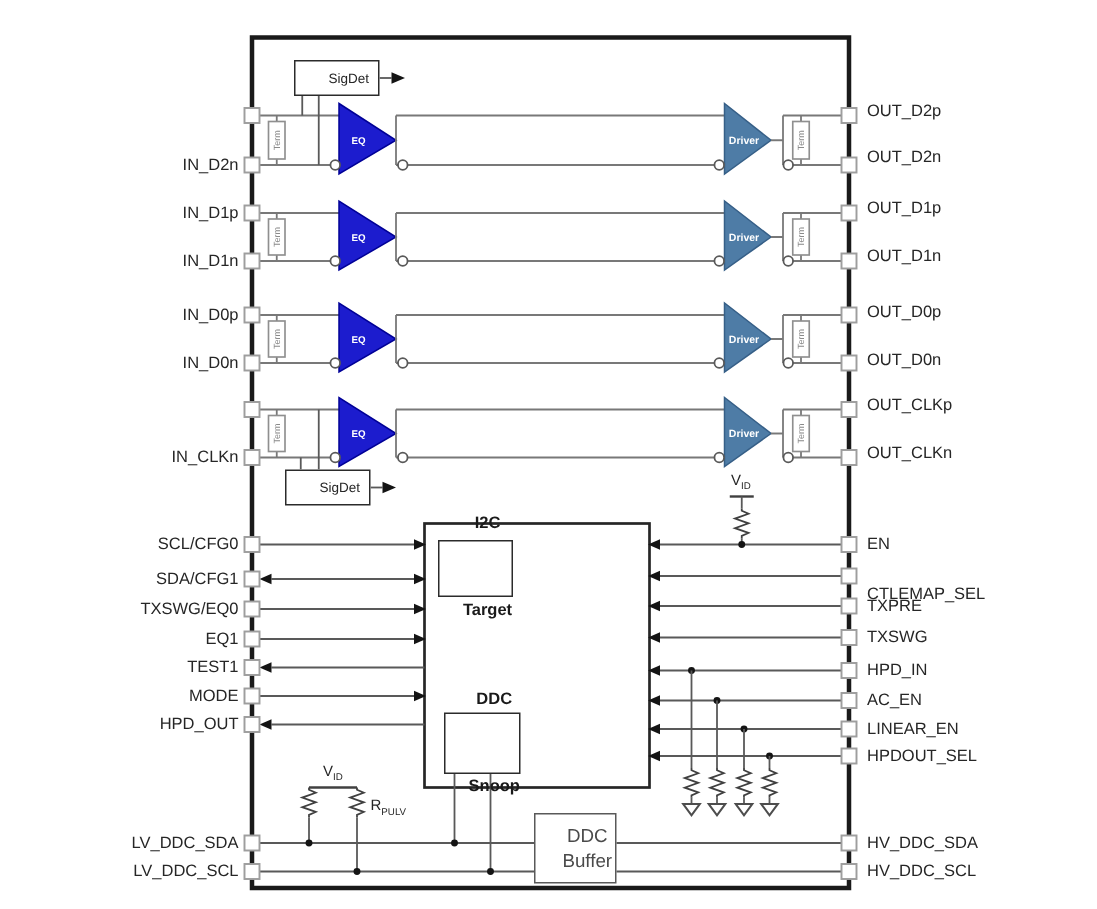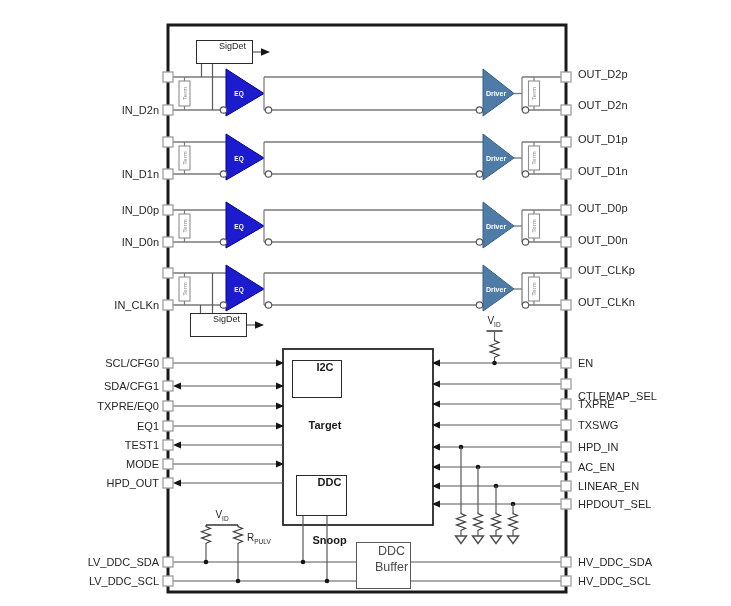--- a/index.html
+++ b/index.html
@@ -19,21 +19,21 @@
   .tri-eq{stroke:#000096;stroke-width:1;}
   .tri-drv{stroke:#365f87;stroke-width:1;}
   .termbox{fill:#fff;stroke:#8f8f8f;stroke-width:1.1;}
   .termtext{font-family:"Liberation Sans",sans-serif;font-size:6px;fill:#8a8a8a;}
   .txt-eq{font-family:"Liberation Sans",sans-serif;font-size:6.5px;font-weight:bold;fill:#fff;}
   .txt-drv{font-family:"Liberation Sans",sans-serif;font-size:7px;font-weight:bold;fill:#fff;}
   .lbl{position:absolute;font-size:11px;color:#262626;white-space:nowrap;height:16px;line-height:16px;}
   .lbl-l{left:40px;width:119px;text-align:right;}
   .lbl-r{left:578px;text-align:left;}
   .wbox{position:absolute;background:#fff;border:1.5px solid #2b2b2b;display:flex;
-        flex-direction:column;align-items:center;box-sizing:border-box;padding-left:16px;}
+        flex-direction:column;align-items:center;justify-content:center;box-sizing:border-box;padding-left:16px;}
   .sigdet{font-size:9px;color:#262626;}
   .inner{font-size:11px;font-weight:600;color:#1a1a1a;line-height:1.25;text-align:center;gap:44px;}
   .buffer{font-size:12.5px;font-weight:400;color:#4a4a4a;line-height:1.3;border:1.3px solid #595959;}
   .pwr{position:absolute;width:40px;text-align:center;font-size:10px;color:#262626;height:14px;line-height:14px;}
   .pwr sub,.rp sub{font-size:6.5px;}
   .rp{position:absolute;font-size:10px;color:#262626;height:14px;line-height:14px;}
 </style>
 </head>
 <body>
 
@@ -299,37 +299,38 @@
 <div class="wbox inner" style="left:296px;top:475px;width:51px;height:41px;">
   <span>DDC</span>
   <span>Snoop</span>
 </div>
 <div class="wbox buffer" style="left:356px;top:542px;width:55px;height:47px;">
   <span>DDC</span>
   <span>Buffer</span>
 </div>
 
 <div class="lbl lbl-l" style="top:102px">IN_D2n</div>
+<div class="lbl lbl-l" style="top:134px">IN_D1p</div>
 <div class="lbl lbl-l" style="top:166px">IN_D1n</div>
 <div class="lbl lbl-l" style="top:202px">IN_D0p</div>
 <div class="lbl lbl-l" style="top:234px">IN_D0n</div>
 <div class="lbl lbl-l" style="top:297px">IN_CLKn</div>
 
 <div class="lbl lbl-r" style="top:66px">OUT_D2p</div>
 <div class="lbl lbl-r" style="top:97px">OUT_D2n</div>
 <div class="lbl lbl-r" style="top:131px">OUT_D1p</div>
 <div class="lbl lbl-r" style="top:163px">OUT_D1n</div>
 <div class="lbl lbl-r" style="top:200px">OUT_D0p</div>
 <div class="lbl lbl-r" style="top:232px">OUT_D0n</div>
 <div class="lbl lbl-r" style="top:262px">OUT_CLKp</div>
 <div class="lbl lbl-r" style="top:294px">OUT_CLKn</div>
 
 <div class="lbl lbl-l" style="top:355px">SCL/CFG0</div>
 <div class="lbl lbl-l" style="top:378px">SDA/CFG1</div>
-<div class="lbl lbl-l" style="top:398px">TXPRE/EQ0</div>
+<div class="lbl lbl-l" style="top:398px">TXSWG/EQ0</div>
 <div class="lbl lbl-l" style="top:418px">EQ1</div>
 <div class="lbl lbl-l" style="top:437px">TEST1</div>
 <div class="lbl lbl-l" style="top:456px">MODE</div>
 <div class="lbl lbl-l" style="top:475px">HPD_OUT</div>
 
 <div class="lbl lbl-r" style="top:355px">EN</div>
 <div class="lbl lbl-r" style="top:388px">CTLEMAP_SEL</div>
 <div class="lbl lbl-r" style="top:396px">TXPRE</div>
 <div class="lbl lbl-r" style="top:417px">TXSWG</div>
 <div class="lbl lbl-r" style="top:439px">HPD_IN</div>

